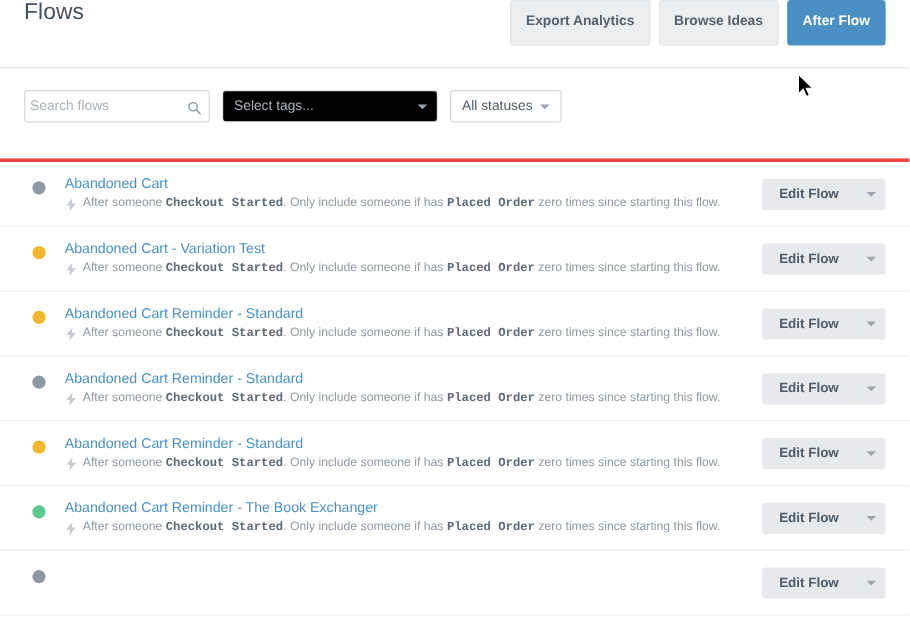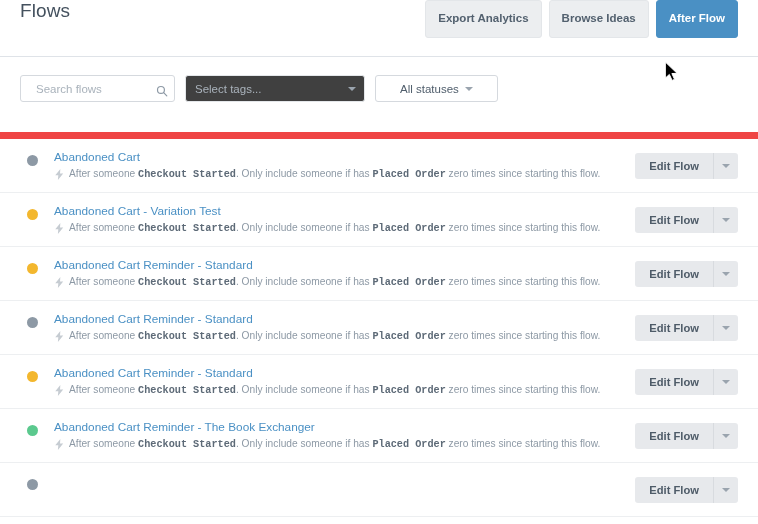--- a/index.html
+++ b/index.html
@@ -80,76 +80,76 @@
   .search-input {
     box-sizing: border-box;
     width: 100%;
     height: 27px;
     border: 1px solid #d5d9de;
     border-radius: 3px;
     background: #ffffff;
     font-family: "Liberation Sans", sans-serif;
     font-size: 11.5px;
     color: #6b7884;
-    padding: 0 24px 0 15px;
+    padding: 0 24px 0 4px;
     outline: none;
   }
   .search-input::placeholder { color: #a9b2bb; }
   .search-icon {
     position: absolute;
     right: 7px;
     top: 50%;
     transform: translateY(-50%);
     width: 12px;
     height: 12px;
     pointer-events: none;
     color: #8d99a5;
   }
   .tags-select {
     box-sizing: border-box;
     width: 180px;
     height: 27px;
-    background: #404040;
+    background: #000000;
     border: 1px solid #e4e7ea;
     border-radius: 3px;
     display: flex;
     align-items: center;
     padding: 0 8px 0 9px;
     font-size: 11.5px;
     color: #a9b2bb;
     cursor: pointer;
   }
   .tags-select .caret { margin-left: auto; }
   .status-select {
     box-sizing: border-box;
     height: 27px;
     background: #ffffff;
     border: 1px solid #d5d9de;
     border-radius: 3px;
     display: inline-flex;
     align-items: center;
     gap: 6px;
-    padding: 0 24px;
+    padding: 0 9px;
     font-size: 11.5px;
     color: #4f5d6b;
     cursor: pointer;
   }
   .caret {
     width: 0;
     height: 0;
     border-left: 4px solid transparent;
     border-right: 4px solid transparent;
     border-top: 4px solid #9aa4ae;
     display: inline-block;
   }
 
   
   .flow-list {
     margin-top: 30px;
-    border-top: 7px solid #ef4444;
+    border-top: 3px solid #ef4444;
   }
   .flow-row {
     position: relative;
     box-sizing: border-box;
     height: 54px;
     border-bottom: 1px solid #edeff1;
     display: flex;
     align-items: center;
     padding: 0 20px 0 27px;
   }

